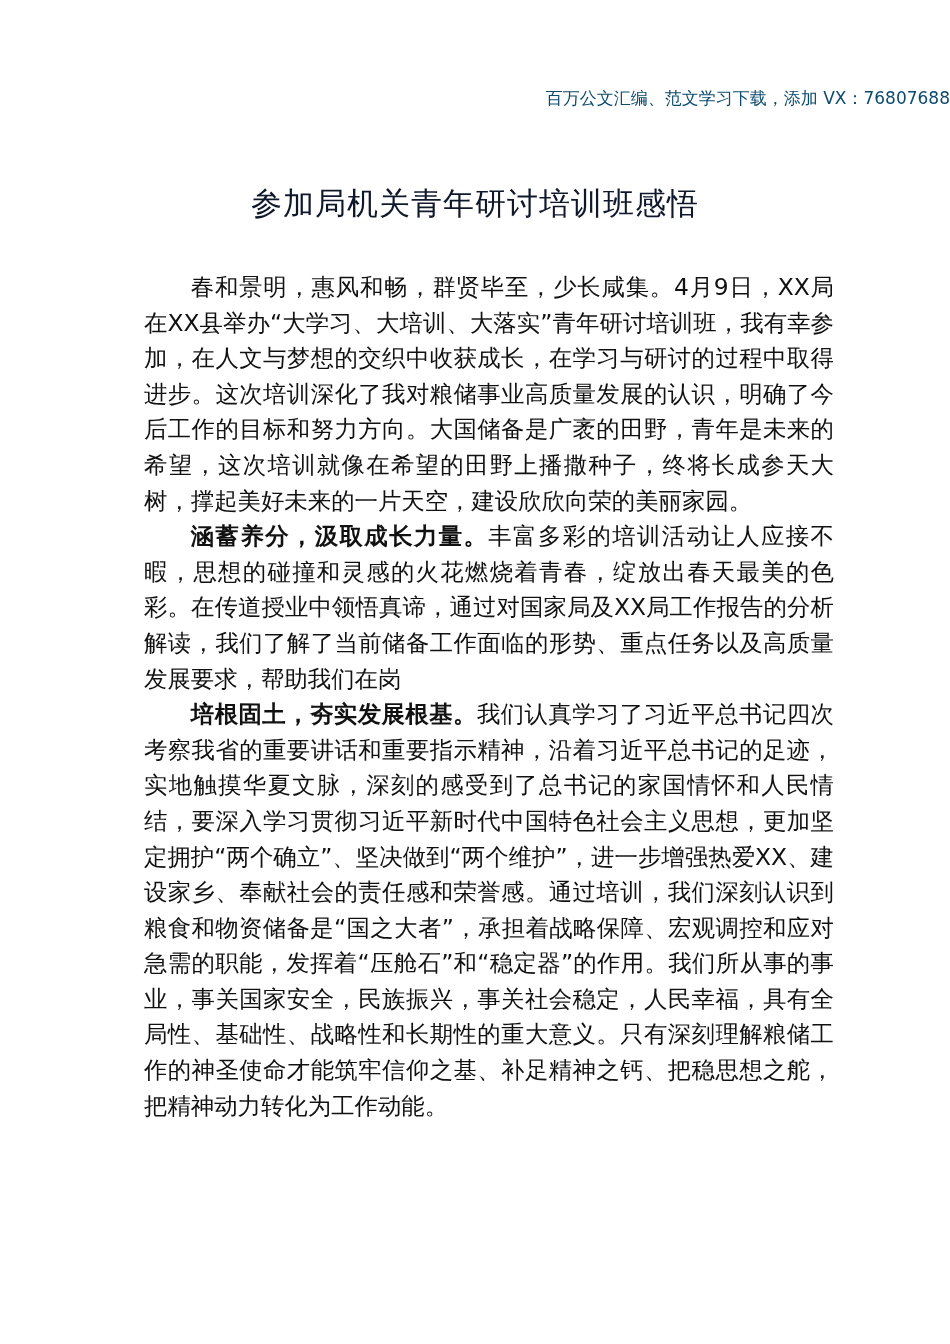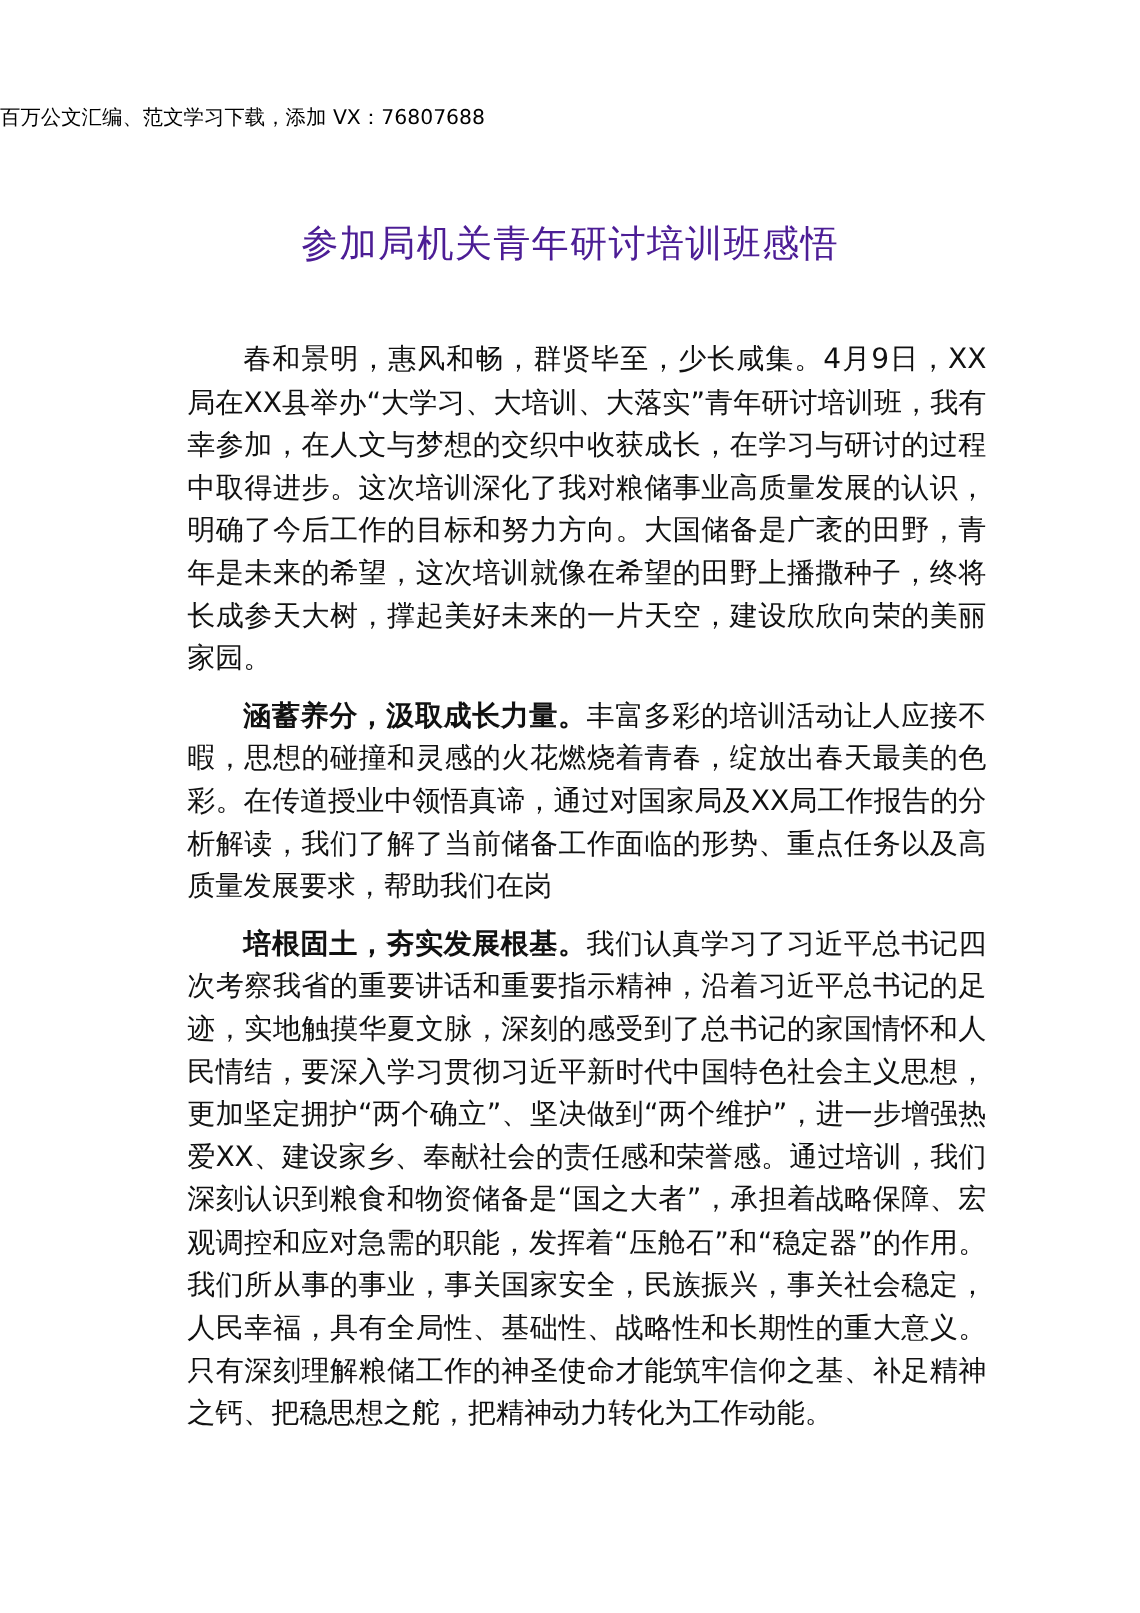--- a/index.html
+++ b/index.html
@@ -13,48 +13,48 @@
       position: relative;
       overflow: hidden;
       font-family: "DejaVu Sans", sans-serif;
       color: #000000;
     }
     .watermark {
       position: absolute;
       top: 86px;
       left: 0;
       width: 950px;
-      text-align: left;
+      text-align: right;
       font-size: 17px;
       line-height: 24px;
-      color: #000000;
+      color: #0c4a6e;
       letter-spacing: 0px;
     }
     .doc-title {
       position: absolute;
       top: 180px;
       left: 0;
       width: 950px;
       text-align: center;
       font-size: 31px;
       line-height: 46px;
-      color: #4c1d95;
+      color: #0f172a;
       letter-spacing: 1px;
     }
     .doc-body {
       position: absolute;
       top: 270px;
       left: 144px;
       width: 690px;
       font-size: 23.4px;
       line-height: 35.6px;
       color: #111111;
     }
     .para {
-      margin: 12px;
+      margin: 0;
       text-indent: 2em;
       text-align: justify;
       word-break: break-all;
     }
     .lead {
       font-weight: bold;
     }
   </style>
 </head>
 <body>

